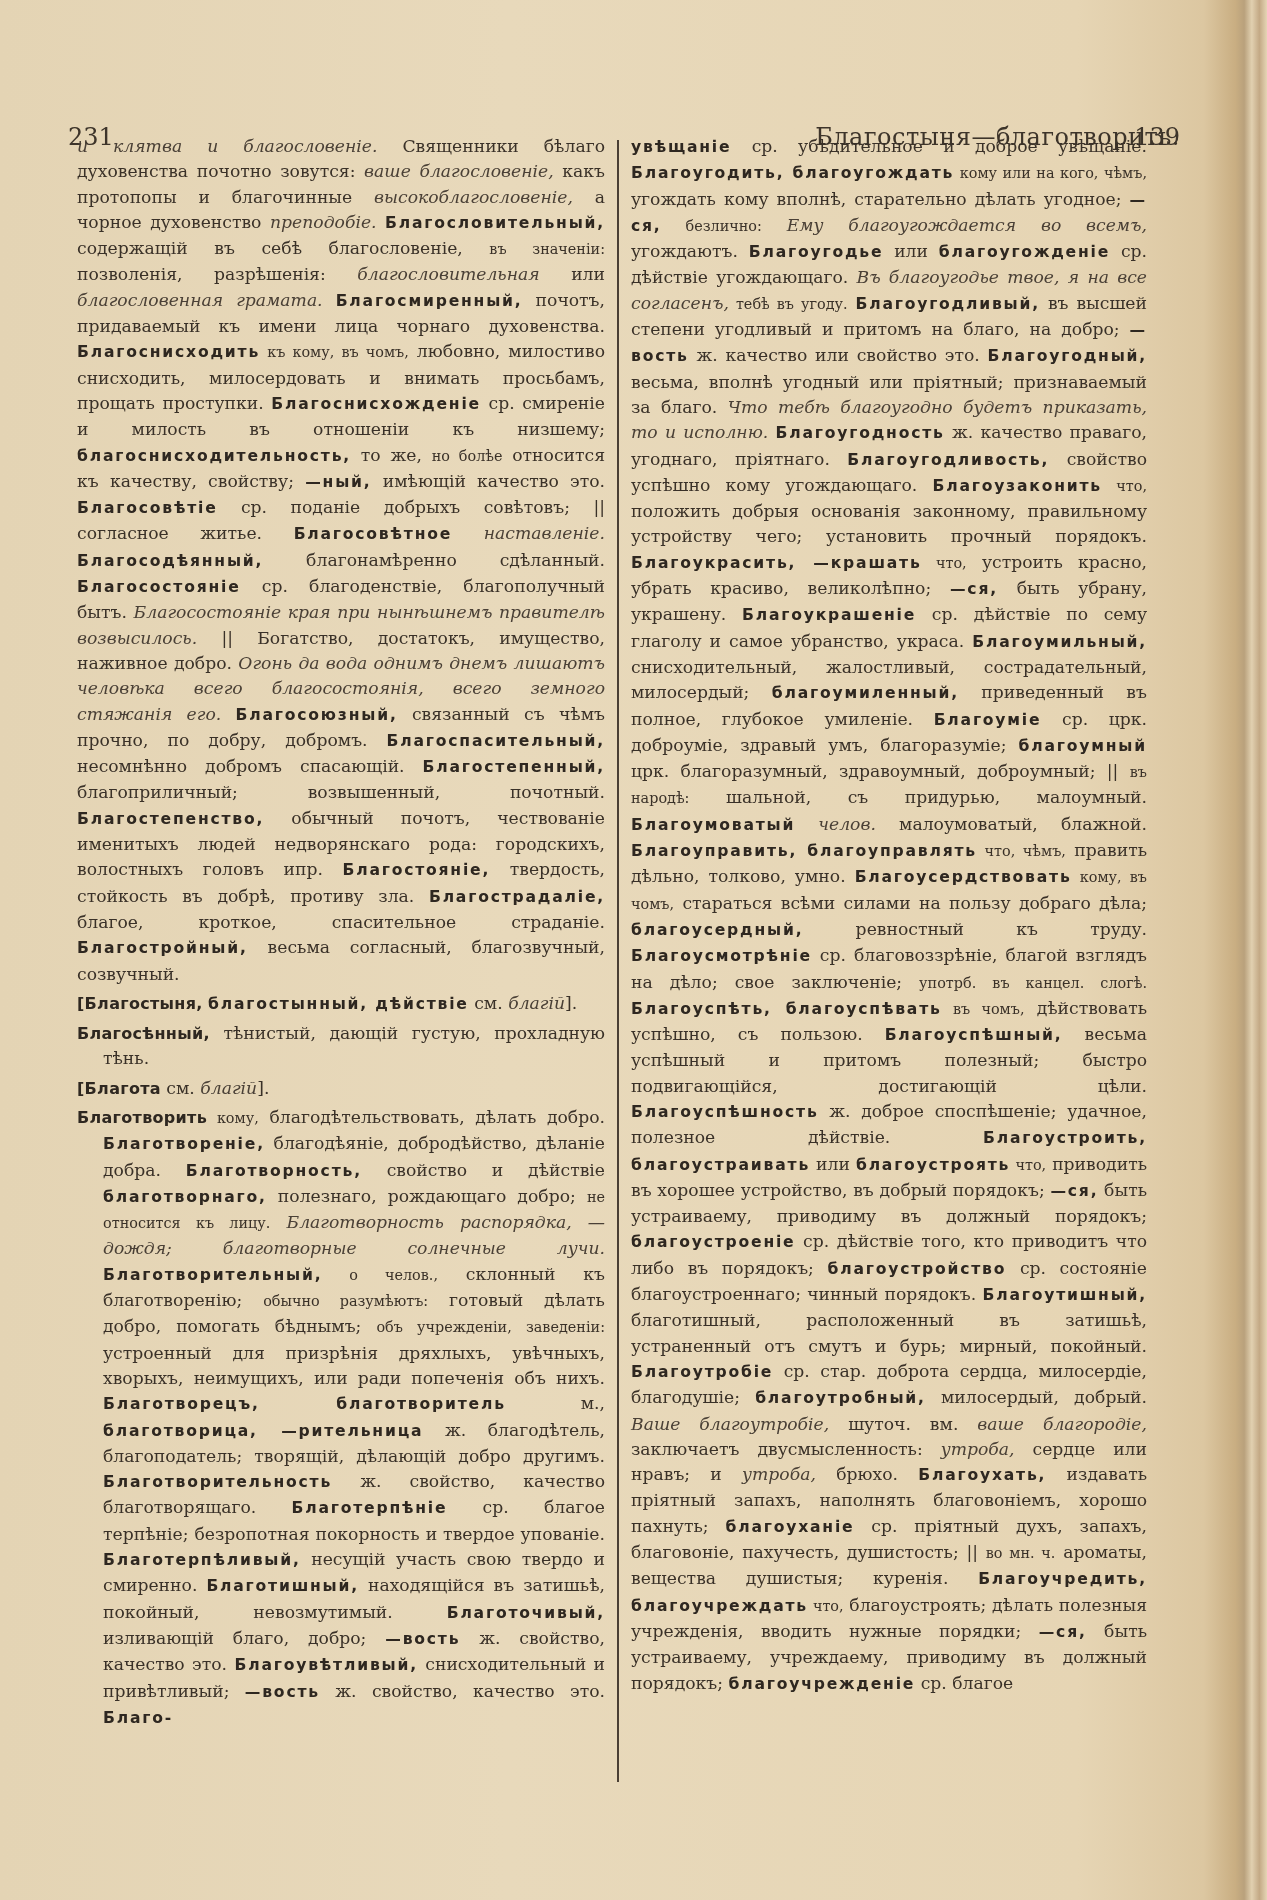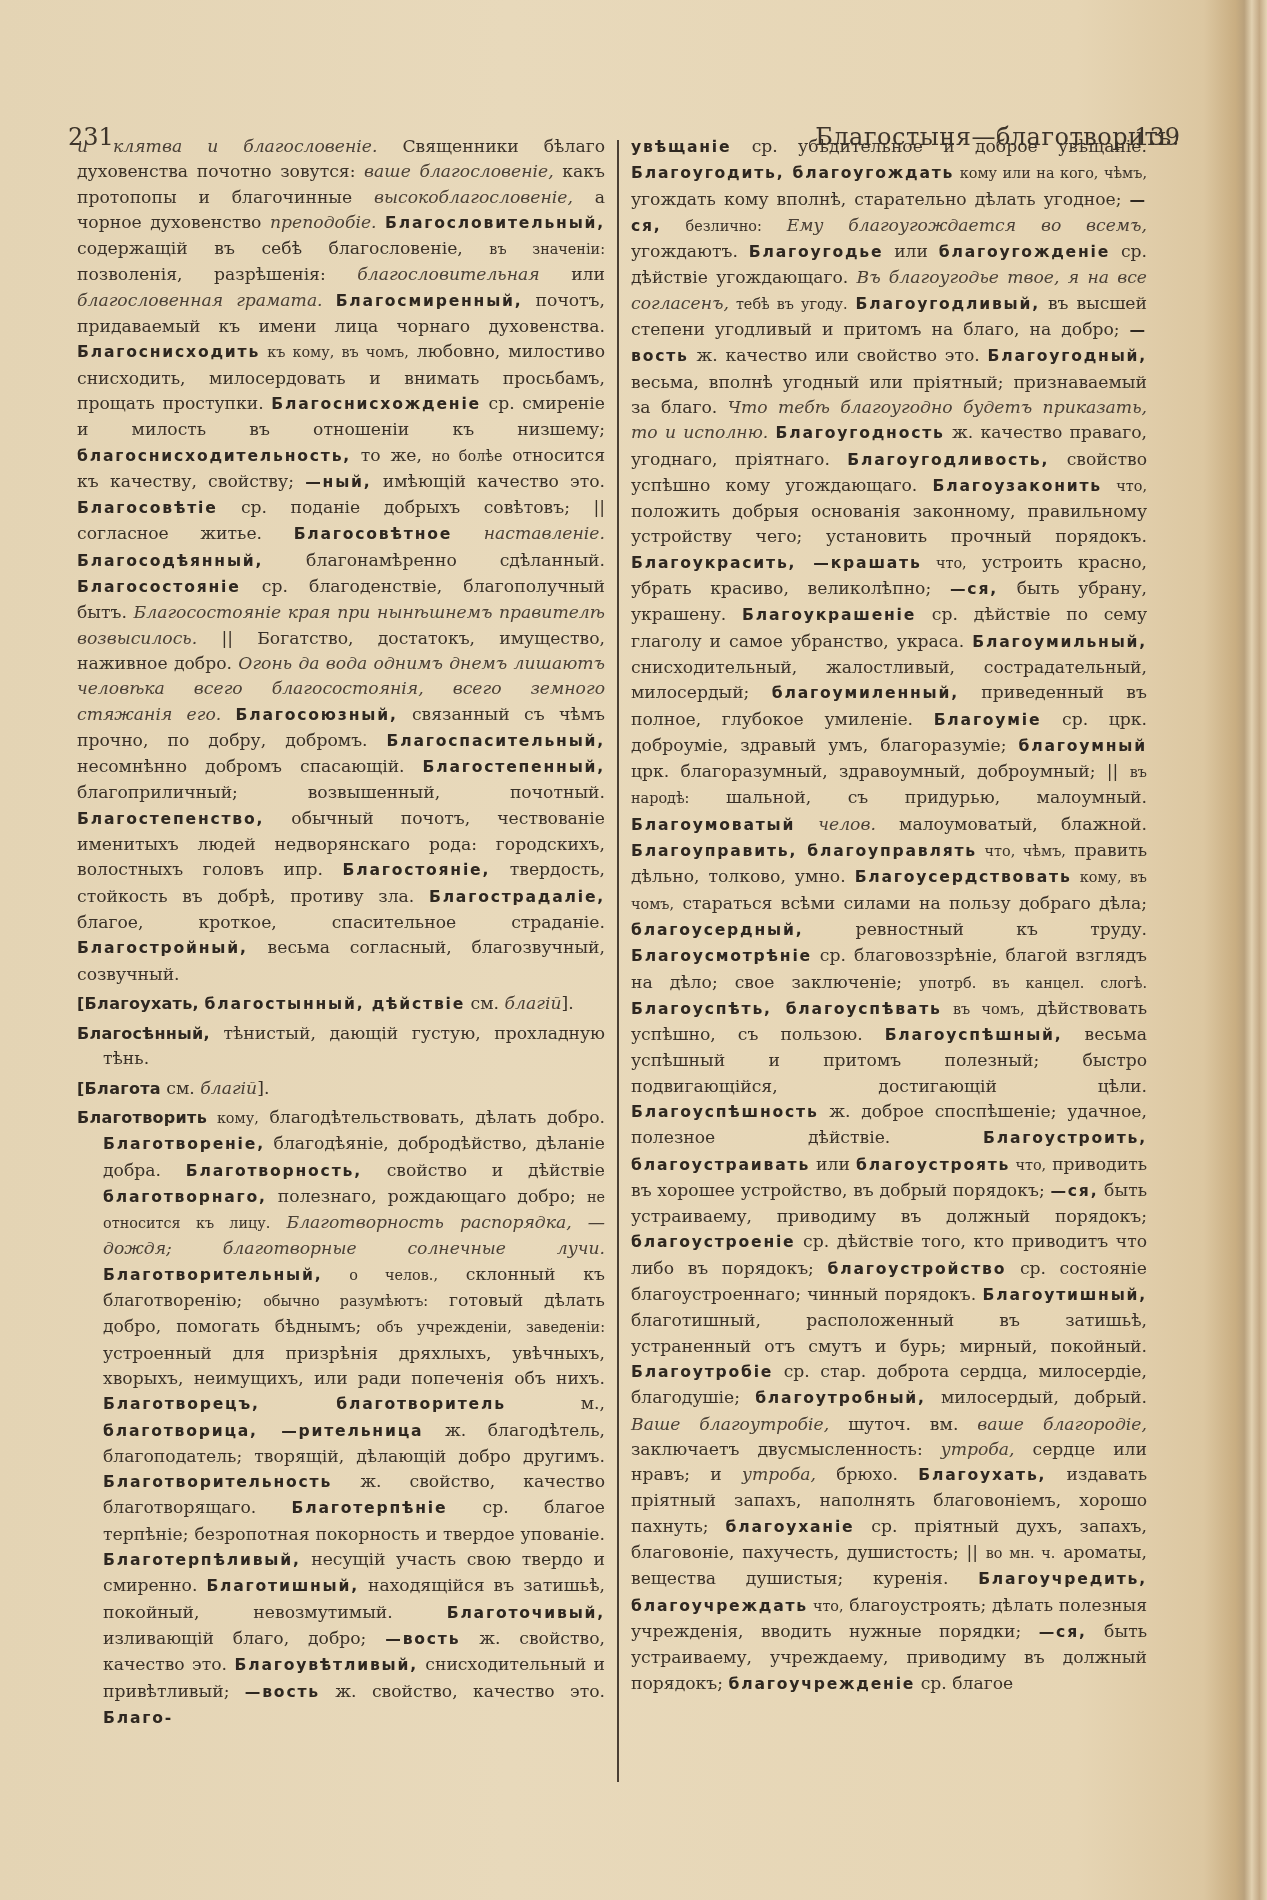--- a/index.html
+++ b/index.html
@@ -45,21 +45,21 @@
 <div class="page">
 
   <div class="header">
     <span class="pg-left">231</span>
     <span class="title">Благостыня—благотворить.</span>
     <span class="pg-right">139</span>
   </div>
 
   <div class="col col-left" id="col-left">
       <p class="entry cont-nolead"><span class="i">и клятва и благословеніе.</span><span> Священники бѣлаго духовенства почотно зовутся: </span><span class="i">ваше благословеніе,</span><span> какъ протопопы и благочинные </span><span class="i">высокоблагословеніе,</span><span> а чорное духовенство </span><span class="i">преподобіе.</span><span> </span><span class="b">Благословительный,</span><span> содержащій въ себѣ благословеніе, </span><span class="s">въ значеніи:</span><span> позволенія, разрѣшенія: </span><span class="i">благословительная</span><span> или </span><span class="i">благословенная грамата.</span><span> </span><span class="b">Благосмиренный,</span><span> почотъ, придаваемый къ имени лица чорнаго духовенства. </span><span class="b">Благоснисходить</span><span class="s"> къ кому, въ чомъ,</span><span> любовно, милостиво снисходить, милосердовать и внимать просьбамъ, прощать проступки. </span><span class="b">Благоснисхожденіе</span><span> ср. смиреніе и милость въ отношеніи къ низшему; </span><span class="b">благоснисходительность,</span><span> то же, </span><span class="s">но болѣе</span><span> относится къ качеству, свойству; </span><span class="b">—ный,</span><span> имѣющій качество это. </span><span class="b">Благосовѣтіе</span><span> ср. поданіе добрыхъ совѣтовъ; || согласное житье. </span><span class="b">Благосовѣтное</span><span> </span><span class="i">наставленіе.</span><span> </span><span class="b">Благосодѣянный,</span><span> благонамѣренно сдѣланный. </span><span class="b">Благосостояніе</span><span> ср. благоденствіе, благополучный бытъ. </span><span class="i">Благосостояніе края при нынѣшнемъ правителѣ возвысилось.</span><span> || Богатство, достатокъ, имущество, наживное добро. </span><span class="i">Огонь да вода однимъ днемъ лишаютъ человѣка всего благосостоянія, всего земного стяжанія его.</span><span> </span><span class="b">Благосоюзный,</span><span> связанный съ чѣмъ прочно, по добру, добромъ. </span><span class="b">Благоспасительный,</span><span> несомнѣнно добромъ спасающій. </span><span class="b">Благостепенный,</span><span> благоприличный; возвышенный, почотный. </span><span class="b">Благостепенство,</span><span> обычный почотъ, чествованіе именитыхъ людей недворянскаго рода: городскихъ, волостныхъ головъ ипр. </span><span class="b">Благостояніе,</span><span> твердость, стойкость въ добрѣ, противу зла. </span><span class="b">Благострадаліе,</span><span> благое, кроткое, спасительное страданіе. </span><span class="b">Благостройный,</span><span> весьма согласный, благозвучный, созвучный.</span></p>
-      <p class="entry hang"><span class="hb">[Благоухать,</span><span> </span><span class="b">благостынный, дѣйствіе</span><span> см. </span><span class="i">благій</span><span>].</span></p>
+      <p class="entry hang"><span class="hb">[Благостыня,</span><span> </span><span class="b">благостынный, дѣйствіе</span><span> см. </span><span class="i">благій</span><span>].</span></p>
       <p class="entry hang"><span class="hb">Благосѣнный,</span><span> тѣнистый, дающій густую, прохладную тѣнь.</span></p>
       <p class="entry hang"><span class="hb">[Благота</span><span> см. </span><span class="i">благій</span><span>].</span></p>
       <p class="entry hang"><span class="hb">Благотворить</span><span class="s"> кому,</span><span> благодѣтельствовать, дѣлать добро. </span><span class="b">Благотвореніе,</span><span> благодѣяніе, добродѣйство, дѣланіе добра. </span><span class="b">Благотворность,</span><span> свойство и дѣйствіе </span><span class="b">благотворнаго,</span><span> полезнаго, рождающаго добро; </span><span class="s">не относится къ лицу.</span><span> </span><span class="i">Благотворность распорядка, — дождя; благотворные солнечные лучи.</span><span> </span><span class="b">Благотворительный,</span><span class="s"> о челов.,</span><span> склонный къ благотворенію; </span><span class="s">обычно разумѣютъ:</span><span> готовый дѣлать добро, помогать бѣднымъ; </span><span class="s">объ учрежденіи, заведеніи:</span><span> устроенный для призрѣнія дряхлыхъ, увѣчныхъ, хворыхъ, неимущихъ, или ради попеченія объ нихъ. </span><span class="b">Благотворецъ, благотворитель</span><span> м., </span><span class="b">благотворица, —рительница</span><span> ж. благодѣтель, благоподатель; творящій, дѣлающій добро другимъ. </span><span class="b">Благотворительность</span><span> ж. свойство, качество благотворящаго. </span><span class="b">Благотерпѣніе</span><span> ср. благое терпѣніе; безропотная покорность и твердое упованіе. </span><span class="b">Благотерпѣливый,</span><span> несущій участь свою твердо и смиренно. </span><span class="b">Благотишный,</span><span> находящійся въ затишьѣ, покойный, невозмутимый. </span><span class="b">Благоточивый,</span><span> изливающій благо, добро; </span><span class="b">—вость</span><span> ж. свойство, качество это. </span><span class="b">Благоувѣтливый,</span><span> снисходительный и привѣтливый; </span><span class="b">—вость</span><span> ж. свойство, качество это. </span><span class="b">Благо-</span></p>
     </div>
   <div class="divider"></div>
   <div class="col col-right" id="col-right">
       <p class="entry cont-nolead"><span class="b">увѣщаніе</span><span> ср. убѣдительное и доброе увѣщаніе. </span><span class="b">Благоугодить, благоугождать</span><span class="s"> кому или на кого, чѣмъ,</span><span> угождать кому вполнѣ, старательно дѣлать угодное; </span><span class="b">—ся,</span><span class="s"> безлично:</span><span> </span><span class="i">Ему благоугождается во всемъ,</span><span> угождаютъ. </span><span class="b">Благоугодье</span><span> или </span><span class="b">благоугожденіе</span><span> ср. дѣйствіе угождающаго. </span><span class="i">Въ благоугодье твое, я на все согласенъ,</span><span class="s"> тебѣ въ угоду.</span><span> </span><span class="b">Благоугодливый,</span><span> въ высшей степени угодливый и притомъ на благо, на добро; </span><span class="b">—вость</span><span> ж. качество или свойство это. </span><span class="b">Благоугодный,</span><span> весьма, вполнѣ угодный или пріятный; признаваемый за благо. </span><span class="i">Что тебѣ благоугодно будетъ приказать, то и исполню.</span><span> </span><span class="b">Благоугодность</span><span> ж. качество праваго, угоднаго, пріятнаго. </span><span class="b">Благоугодливость,</span><span> свойство успѣшно кому угождающаго. </span><span class="b">Благоузаконить</span><span class="s"> что,</span><span> положить добрыя основанія законному, правильному устройству чего; установить прочный порядокъ. </span><span class="b">Благоукрасить, —крашать</span><span class="s"> что,</span><span> устроить красно, убрать красиво, великолѣпно; </span><span class="b">—ся,</span><span> быть убрану, украшену. </span><span class="b">Благоукрашеніе</span><span> ср. дѣйствіе по сему глаголу и самое убранство, украса. </span><span class="b">Благоумильный,</span><span> снисходительный, жалостливый, сострадательный, милосердый; </span><span class="b">благоумиленный,</span><span> приведенный въ полное, глубокое умиленіе. </span><span class="b">Благоуміе</span><span> ср. црк. доброуміе, здравый умъ, благоразуміе; </span><span class="b">благоумный</span><span> црк. благоразумный, здравоумный, доброумный; || </span><span class="s">въ народѣ:</span><span> шальной, съ придурью, малоумный. </span><span class="b">Благоумоватый</span><span> </span><span class="i">челов.</span><span> малоумоватый, блажной. </span><span class="b">Благоуправить, благоуправлять</span><span class="s"> что, чѣмъ,</span><span> править дѣльно, толково, умно. </span><span class="b">Благоусердствовать</span><span class="s"> кому, въ чомъ,</span><span> стараться всѣми силами на пользу добраго дѣла; </span><span class="b">благоусердный,</span><span> ревностный къ труду. </span><span class="b">Благоусмотрѣніе</span><span> ср. благовоззрѣніе, благой взглядъ на дѣло; свое заключеніе; </span><span class="s">употрб. въ канцел. слогѣ.</span><span> </span><span class="b">Благоуспѣть, благоуспѣвать</span><span class="s"> въ чомъ,</span><span> дѣйствовать успѣшно, съ пользою. </span><span class="b">Благоуспѣшный,</span><span> весьма успѣшный и притомъ полезный; быстро подвигающійся, достигающій цѣли. </span><span class="b">Благоуспѣшность</span><span> ж. доброе споспѣшеніе; удачное, полезное дѣйствіе. </span><span class="b">Благоустроить, благоустраивать</span><span> или </span><span class="b">благоустроять</span><span class="s"> что,</span><span> приводить въ хорошее устройство, въ добрый порядокъ; </span><span class="b">—ся,</span><span> быть устраиваему, приводиму въ должный порядокъ; </span><span class="b">благоустроеніе</span><span> ср. дѣйствіе того, кто приводитъ что либо въ порядокъ; </span><span class="b">благоустройство</span><span> ср. состояніе благоустроеннаго; чинный порядокъ. </span><span class="b">Благоутишный,</span><span> благотишный, расположенный въ затишьѣ, устраненный отъ смутъ и бурь; мирный, покойный. </span><span class="b">Благоутробіе</span><span> ср. стар. доброта сердца, милосердіе, благодушіе; </span><span class="b">благоутробный,</span><span> милосердый, добрый. </span><span class="i">Ваше благоутробіе,</span><span> шуточ. вм. </span><span class="i">ваше благородіе,</span><span> заключаетъ двусмысленность: </span><span class="i">утроба,</span><span> сердце или нравъ; и </span><span class="i">утроба,</span><span> брюхо. </span><span class="b">Благоухать,</span><span> издавать пріятный запахъ, наполнять благовоніемъ, хорошо пахнуть; </span><span class="b">благоуханіе</span><span> ср. пріятный духъ, запахъ, благовоніе, пахучесть, душистость; || </span><span class="s">во мн. ч.</span><span> ароматы, вещества душистыя; куренія. </span><span class="b">Благоучредить, благоучреждать</span><span class="s"> что,</span><span> благоустроять; дѣлать полезныя учрежденія, вводить нужные порядки; </span><span class="b">—ся,</span><span> быть устраиваему, учреждаему, приводиму въ должный порядокъ; </span><span class="b">благоучрежденіе</span><span> ср. благое</span></p>
     </div>
 
 </div>

